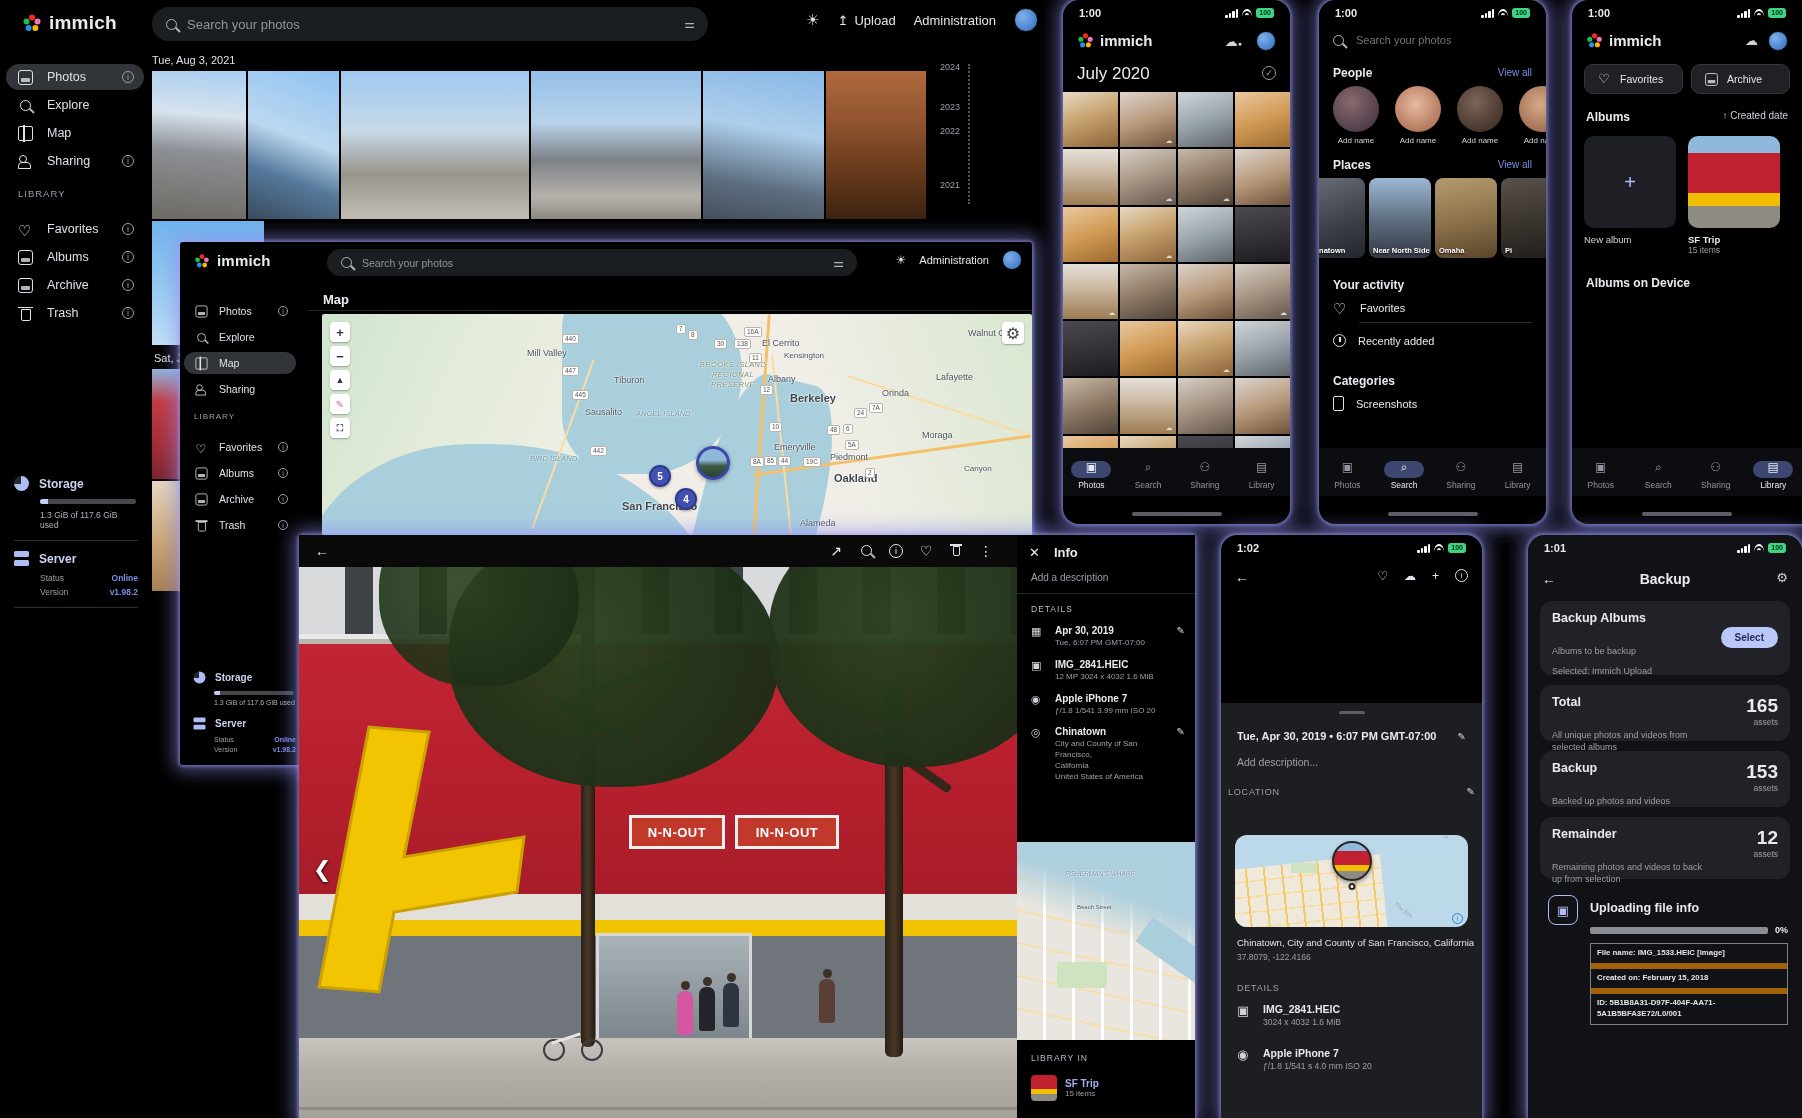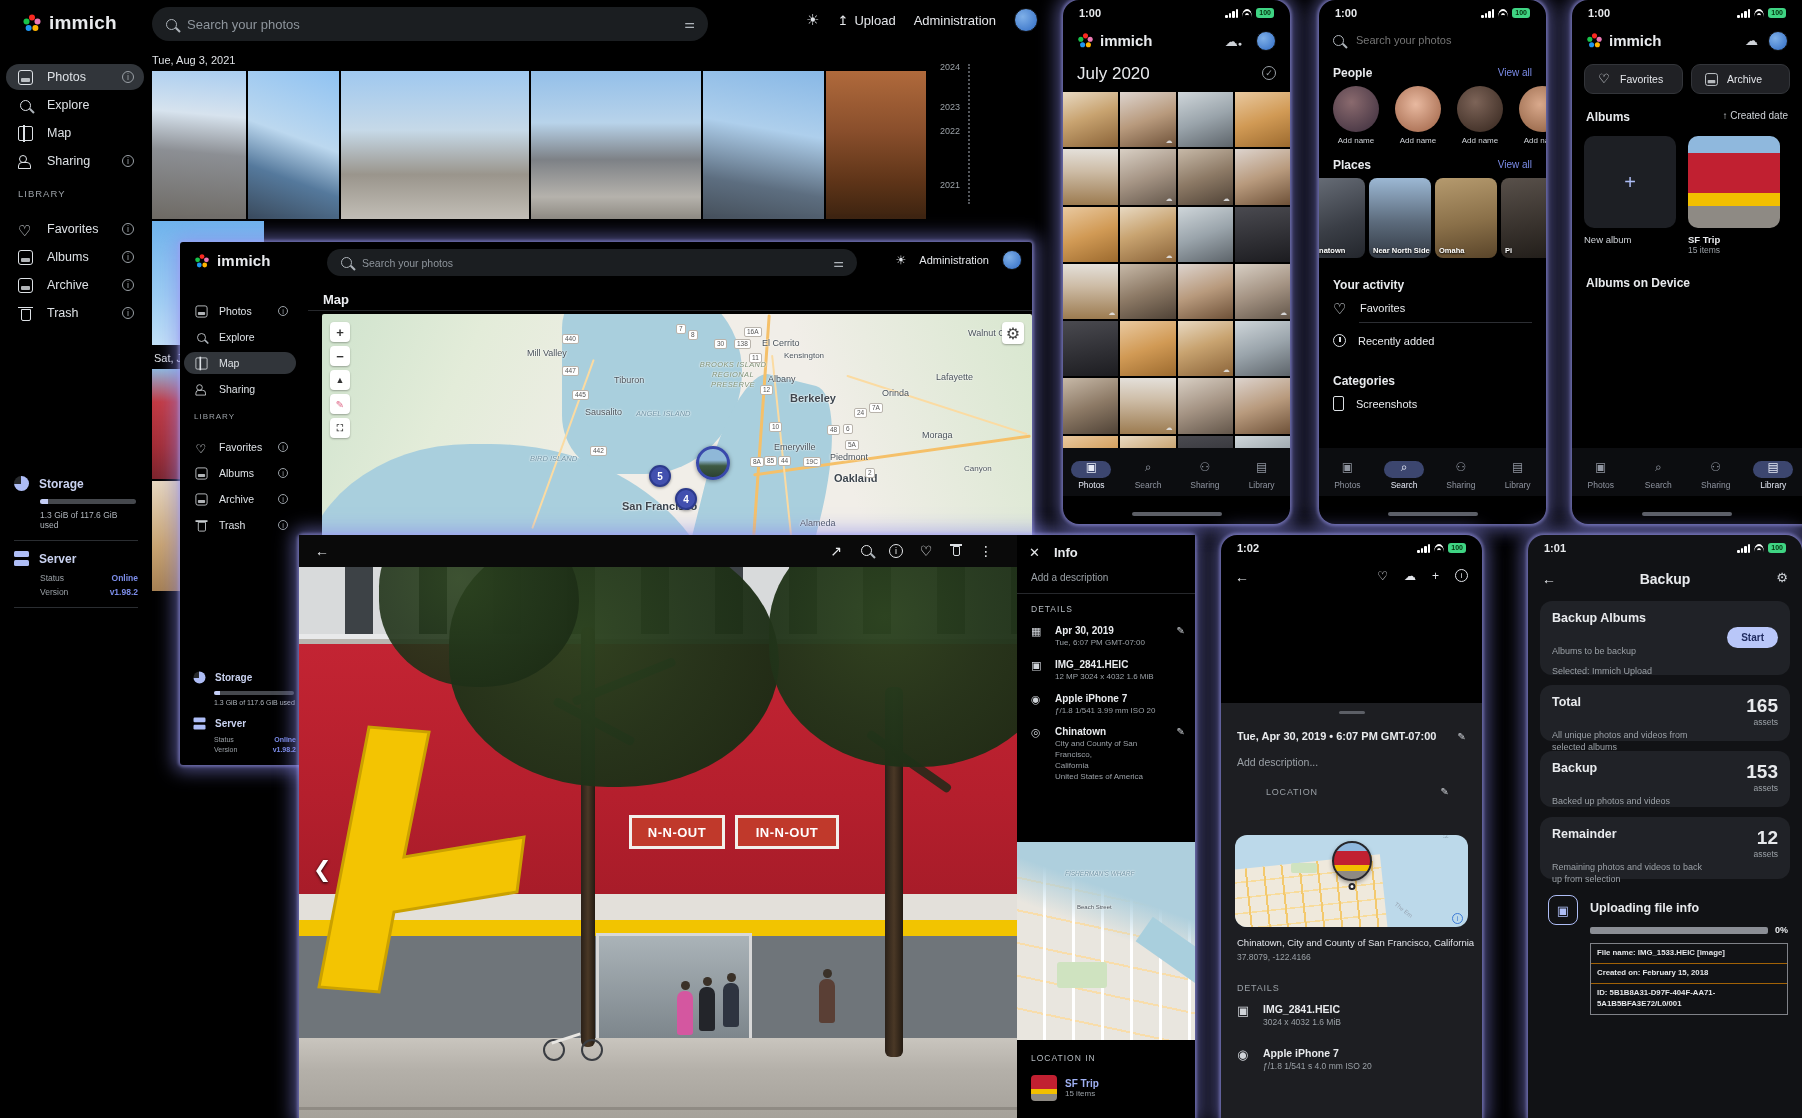--- a/index.html
+++ b/index.html
@@ -176,21 +176,21 @@
 
   .chip-btn { display:flex; align-items:center; gap:8px; background:#202125; border:1px solid #33353a; border-radius:9px; height:30px; padding:0 12px; font-size:10.5px; color:#e3e5ea; }
 
   .p5card { position:absolute; left:12px; right:12px; background:#202227; border-radius:12px; padding:10px 12px; }
   .p5card .t { font-size:12.5px; font-weight:700; }
   .p5card .c { font-size:9px; color:#9aa0a6; margin-top:20px; line-height:1.35; }
   .p5big { position:absolute; right:12px; top:10px; text-align:right; }
   .p5big .v { font-size:19px; font-weight:800; }
   .p5big .u { font-size:8.5px; color:#9aa0a6; }
   .filebox { border:1px solid #808288; }
-  .filebox .fr { border-bottom:1px solid #a16207; font-size:7.8px; font-weight:700; color:#e5e7ea; padding:4px 6px; line-height:1.4; }
+  .filebox .fr { border-bottom:6px solid #a16207; font-size:7.8px; font-weight:700; color:#e5e7ea; padding:4px 6px; line-height:1.4; }
   .filebox .fr:last-child { border-bottom:0; }
 
   .cap10 { font-size:9px; letter-spacing:.8px; color:#9aa0a6; }
 </style>
 </head>
 <body>
 
 <div id="stage">
 
   <div id="winA" class="abs">
@@ -560,21 +560,21 @@
       </div>
 
       <div id="minimapC">
         <span class="mlbl wat" style="left:48px;top:28px;font-size:6.5px;">FISHERMAN'S WHARF</span>
         <span class="mlbl" style="left:60px;top:62px;font-size:6px;">Beach Street</span>
         <div class="water" style="left:120px;top:95px;width:80px;height:30px;transform:rotate(35deg);"></div>
         <div style="position:absolute;left:40px;top:120px;width:50px;height:26px;background:#cfe3c0;border-radius:3px;"></div>
       </div>
 
       <div class="appears">
-        <div class="section-cap">LOCATION IN</div>
+        <div class="section-cap">LIBRARY IN</div>
         <div class="album-card">
           <span class="album-thumb"></span>
           <span>
               <div style="font-size:10px;font-weight:700;color:#9fb0f2;">SF Trip</div>
           <div style="font-size:8px;color:#9aa0a6;">15 items</div>
             </span>
         </div>
       </div>
     </div>
   </div>
@@ -875,21 +875,21 @@
 
     <div class="abs" style="left:0;right:0;top:58px;height:110px;background:#000;"></div>
     <div class="abs" style="left:0;right:0;top:168px;bottom:0;background:#1d1e22;">
       <div style="width:26px;height:3px;border-radius:2px;background:#5c5f66;margin:8px auto 0;"></div>
 
       <div style="display:flex;align-items:center;padding:16px 16px 0;">
         <b style="font-size:11px;">Tue, Apr 30, 2019 • 6:07 PM GMT-07:00</b>
         <span class="pencil">✎</span>
       </div>
       <div style="padding:14px 16px 0;font-size:10.5px;color:#9aa0a6;">Add description...</div>
-      <div style="display:flex;align-items:center;padding:18px 33px 0;margin-left:12px;">
+      <div style="display:flex;align-items:center;padding:18px 7px 0;">
         <span class="cap10">LOCATION</span>
         <span class="pencil">✎</span>
       </div>
 
       <div class="abs" style="left:14px;right:14px;top:132px;height:92px;border-radius:12px;overflow:hidden;background:#bcd9ea;">
         <div style="position:absolute;left:-20px;bottom:-26px;width:170px;height:90px;background:#efe9dc;transform:rotate(-6deg);background-image:repeating-linear-gradient(90deg,transparent 0 16px,#f3c96e 16px 18px),repeating-linear-gradient(0deg,transparent 0 14px,#f8dc9c 14px 15.5px);"></div>
         <div style="position:absolute;left:56px;top:28px;width:26px;height:10px;background:#cfe3c0;border-radius:2px;"></div>
         <span style="position:absolute;right:18px;top:2px;font-size:6px;color:#8aa0b0;transform:rotate(64deg);transform-origin:right top;white-space:nowrap;">San Francisco Ferry</span>
         <span style="position:absolute;right:54px;bottom:14px;font-size:6px;color:#9aa7b5;transform:rotate(38deg);white-space:nowrap;">The Em</span>
         <div style="position:absolute;left:50%;top:6px;transform:translateX(-50%);width:40px;height:40px;border-radius:50%;border:2.5px solid #26262a;background:linear-gradient(180deg,#8fb8dd 0 22%,#c12031 22% 62%,#f2bf00 62% 78%,#8e8a84 78%);box-shadow:0 2px 4px rgba(0,0,0,.35);"></div>
@@ -933,21 +933,21 @@
         <span class="batt">100</span>
       </span>
     </div>
     <div class="abs" style="left:14px;top:36px;font-size:14px;">←</div>
     <div class="abs" style="left:0;right:0;top:36px;text-align:center;font-size:14px;font-weight:700;">Backup</div>
     <div class="abs" style="right:14px;top:35px;font-size:13px;color:#cfd3d8;">⚙</div>
 
     <div class="p5card" style="top:66px;height:74px;">
       <div class="t">Backup Albums</div>
       <div class="c" style="max-width:150px;">Albums to be backup</div>
-      <div class="abs" style="right:12px;top:26px;background:#b9c7f9;color:#1f2a5e;font-size:10px;font-weight:700;padding:5px 14px;border-radius:999px;">Start</div>
+      <div class="abs" style="right:12px;top:26px;background:#b9c7f9;color:#1f2a5e;font-size:10px;font-weight:700;padding:5px 14px;border-radius:999px;">Select</div>
       <div class="c" style="margin-top:8px;">Selected: Immich Upload</div>
     </div>
 
     <div class="p5card" style="top:150px;height:56px;">
       <div class="t">Total</div>
       <div class="c" style="max-width:160px;">All unique photos and videos from selected albums</div>
       <div class="p5big">
           <div class="v">165</div>
           <div class="u">assets</div>
         </div>

